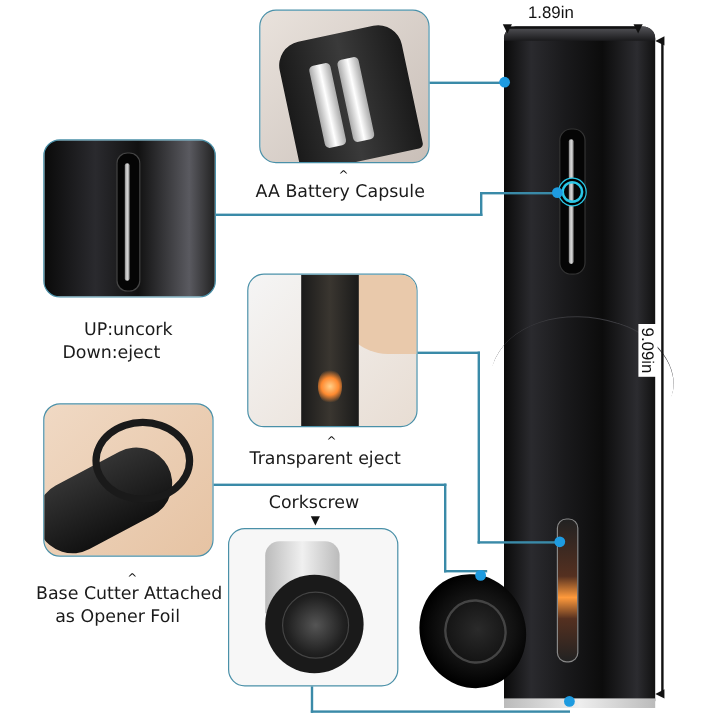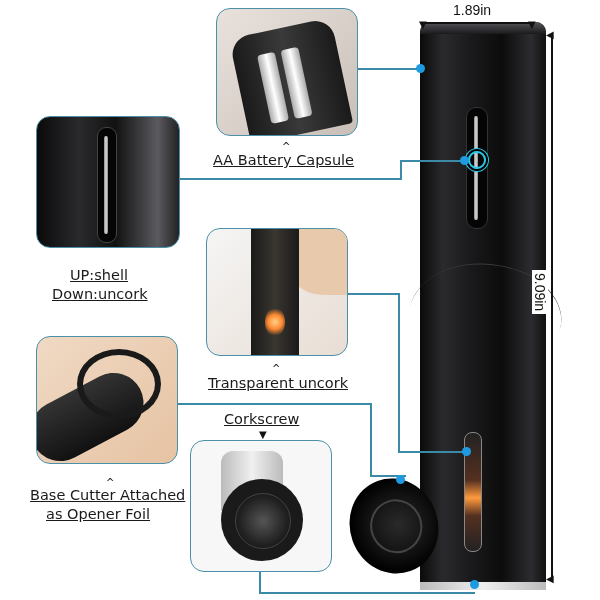--- a/index.html
+++ b/index.html
@@ -1,19 +1,19 @@
 <!DOCTYPE html>
 <html><head>
 <meta charset="utf-8">
 <style>
   html, body { margin:0; padding:0; background:#ffffff; }
   body { width:600px; height:600px; position:relative; overflow:hidden; font-family:"DejaVu Sans","Liberation Sans",sans-serif; color:#1a1a1a; }
   .abs { position:absolute; }
   .panel { position:absolute; border:1.5px solid #4a90a8; border-radius:14px; overflow:hidden; background:#f3f3f3; box-sizing:border-box; }
-  .label { position:absolute; font-size:14.5px; text-align:left; line-height:19px; white-space:nowrap;text-decoration:underline; }
+  .label { position:absolute; font-size:14.5px; text-align:left; line-height:19px; white-space:nowrap; }
   .caret { position:absolute; font-size:10px; line-height:10px; color:#111; }
   .line { position:absolute; background:#3a8aa8; }
   .dot { position:absolute; width:9px; height:9px; border-radius:50%; background:#1e9be0; }
   .dim { position:absolute; font-family:"Liberation Sans",sans-serif; font-size:14px; color:#111; }
 </style>
 </head>
 <body>
 
 <div class="abs" style="left:420px; top:22px; width:126px; height:568px; border-radius:10px 10px 6px 6px;
             background:linear-gradient(90deg,#0a0a0a 0%,#2a2a2e 18%,#1a1a1c 40%,#0c0c0c 65%,#2c2c30 88%,#111 100%);">
@@ -26,21 +26,21 @@
     <div class="abs" style="left:7px; top:8px; width:4px; height:104px; border-radius:2px; background:linear-gradient(90deg,#888,#ddd,#888);"></div>
   </div>
 
   <div class="abs" style="left:48px; top:129px; width:14px; height:14px; border-radius:50%; border:2px solid #29c8e8; box-shadow:0 0 0 2px #000, 0 0 0 3px #29c8e8;"></div>
 
   <div class="abs" style="left:44px; top:410px; width:16px; height:118px; border-radius:8px; border:1px solid #888; background:linear-gradient(180deg,#222,#553020 40%,#ff9a3c 55%,#553020 70%,#222);"></div>
 
   <div class="abs" style="left:0; bottom:0; width:126px; height:8px; background:linear-gradient(90deg,#bbb,#eee,#bbb);"></div>
 </div>
 
-<div class="dim" style="left:453px; top:2px;">1.89in</div>
+<div class="dim" style="left:440px; top:2px;">1.89in</div>
 <div class="abs" style="left:423px; top:22px; width:110px; height:2px; background:#111;"></div>
 <div class="caret" style="left:419px; top:20px;">▼</div>
 <div class="caret" style="left:528px; top:20px;">▼</div>
 
 <div class="abs" style="left:551px; top:36px; width:2px; height:544px; background:#111;"></div>
 <div class="caret" style="left:546px; top:30px;">◀</div>
 <div class="caret" style="left:546px; top:574px;">◀</div>
 <div class="dim" style="left:548px; top:270px; transform:rotate(90deg); transform-origin:left top; background:#fff; padding:0 3px;">9.09in</div>
 
 <div class="panel" style="left:216px; top:8px; width:142px; height:128px; background:linear-gradient(135deg,#e9e2dc,#c9bfb8);">
@@ -53,36 +53,36 @@
 <div class="label" style="left:213px; top:151px;">AA Battery Capsule</div>
 
 <div class="line" style="left:358px; top:68px; width:64px; height:2px;"></div>
 <div class="dot" style="left:416px; top:64px;"></div>
 
 <div class="panel" style="left:36px; top:116px; width:144px; height:132px; background:linear-gradient(90deg,#0a0a0a,#2a2a2e 30%,#111 55%,#5a5a60 85%,#222);">
   <div class="abs" style="left:60px; top:10px; width:18px; height:114px; border-radius:9px; background:#050505; border:1px solid #444;">
     <div class="abs" style="left:6px; top:8px; width:4px; height:98px; border-radius:2px; background:linear-gradient(90deg,#888,#ddd,#888);"></div>
   </div>
 </div>
-<div class="label" style="left:70px; top:266px;">UP:shell</div>
-<div class="label" style="left:52px; top:285px;">Down:uncork</div>
+<div class="label" style="left:70px; top:266px;">UP:uncork</div>
+<div class="label" style="left:52px; top:285px;">Down:eject</div>
 
 <div class="line" style="left:180px; top:178px; width:222px; height:2px;"></div>
 <div class="line" style="left:400px; top:160px; width:2px; height:20px;"></div>
 <div class="line" style="left:400px; top:160px; width:66px; height:2px;"></div>
 <div class="dot" style="left:460px; top:156px;"></div>
 
 <div class="panel" style="left:206px; top:228px; width:142px; height:128px; background:linear-gradient(135deg,#f5f5f5,#e8ddd3);">
   <div class="abs" style="left:76px; top:0; width:66px; height:66px; border-radius:0 0 0 40px; background:#e9c9ab;"></div>
   <div class="abs" style="left:44px; top:0; width:48px; height:128px; background:linear-gradient(90deg,#1a1a1a,#3a3630,#1a1a1a);">
     <div class="abs" style="left:14px; top:78px; width:20px; height:30px; border-radius:50%; background:radial-gradient(circle,#ffd08a 0%,#ff8a30 40%,rgba(80,30,10,0) 75%);"></div>
   </div>
 </div>
 <div class="caret" style="left:272px; top:364px;">^</div>
-<div class="label" style="left:208px; top:374px;">Transparent uncork</div>
+<div class="label" style="left:208px; top:374px;">Transparent eject</div>
 
 <div class="line" style="left:348px; top:293px; width:52px; height:2px;"></div>
 <div class="line" style="left:398px; top:293px; width:2px; height:160px;"></div>
 <div class="line" style="left:398px; top:451px; width:70px; height:2px;"></div>
 <div class="dot" style="left:462px; top:447px;"></div>
 
 <div class="label" style="left:224px; top:410px;">Corkscrew</div>
 <div class="caret" style="left:259px; top:430px;">▼</div>
 <div class="panel" style="left:190px; top:440px; width:142px; height:132px; background:#f7f7f7;">
   <div class="abs" style="left:30px; top:10px; width:62px; height:60px; border-radius:12px 12px 0 0; background:linear-gradient(90deg,#bbb,#f0f0f0,#bbb);"></div>

